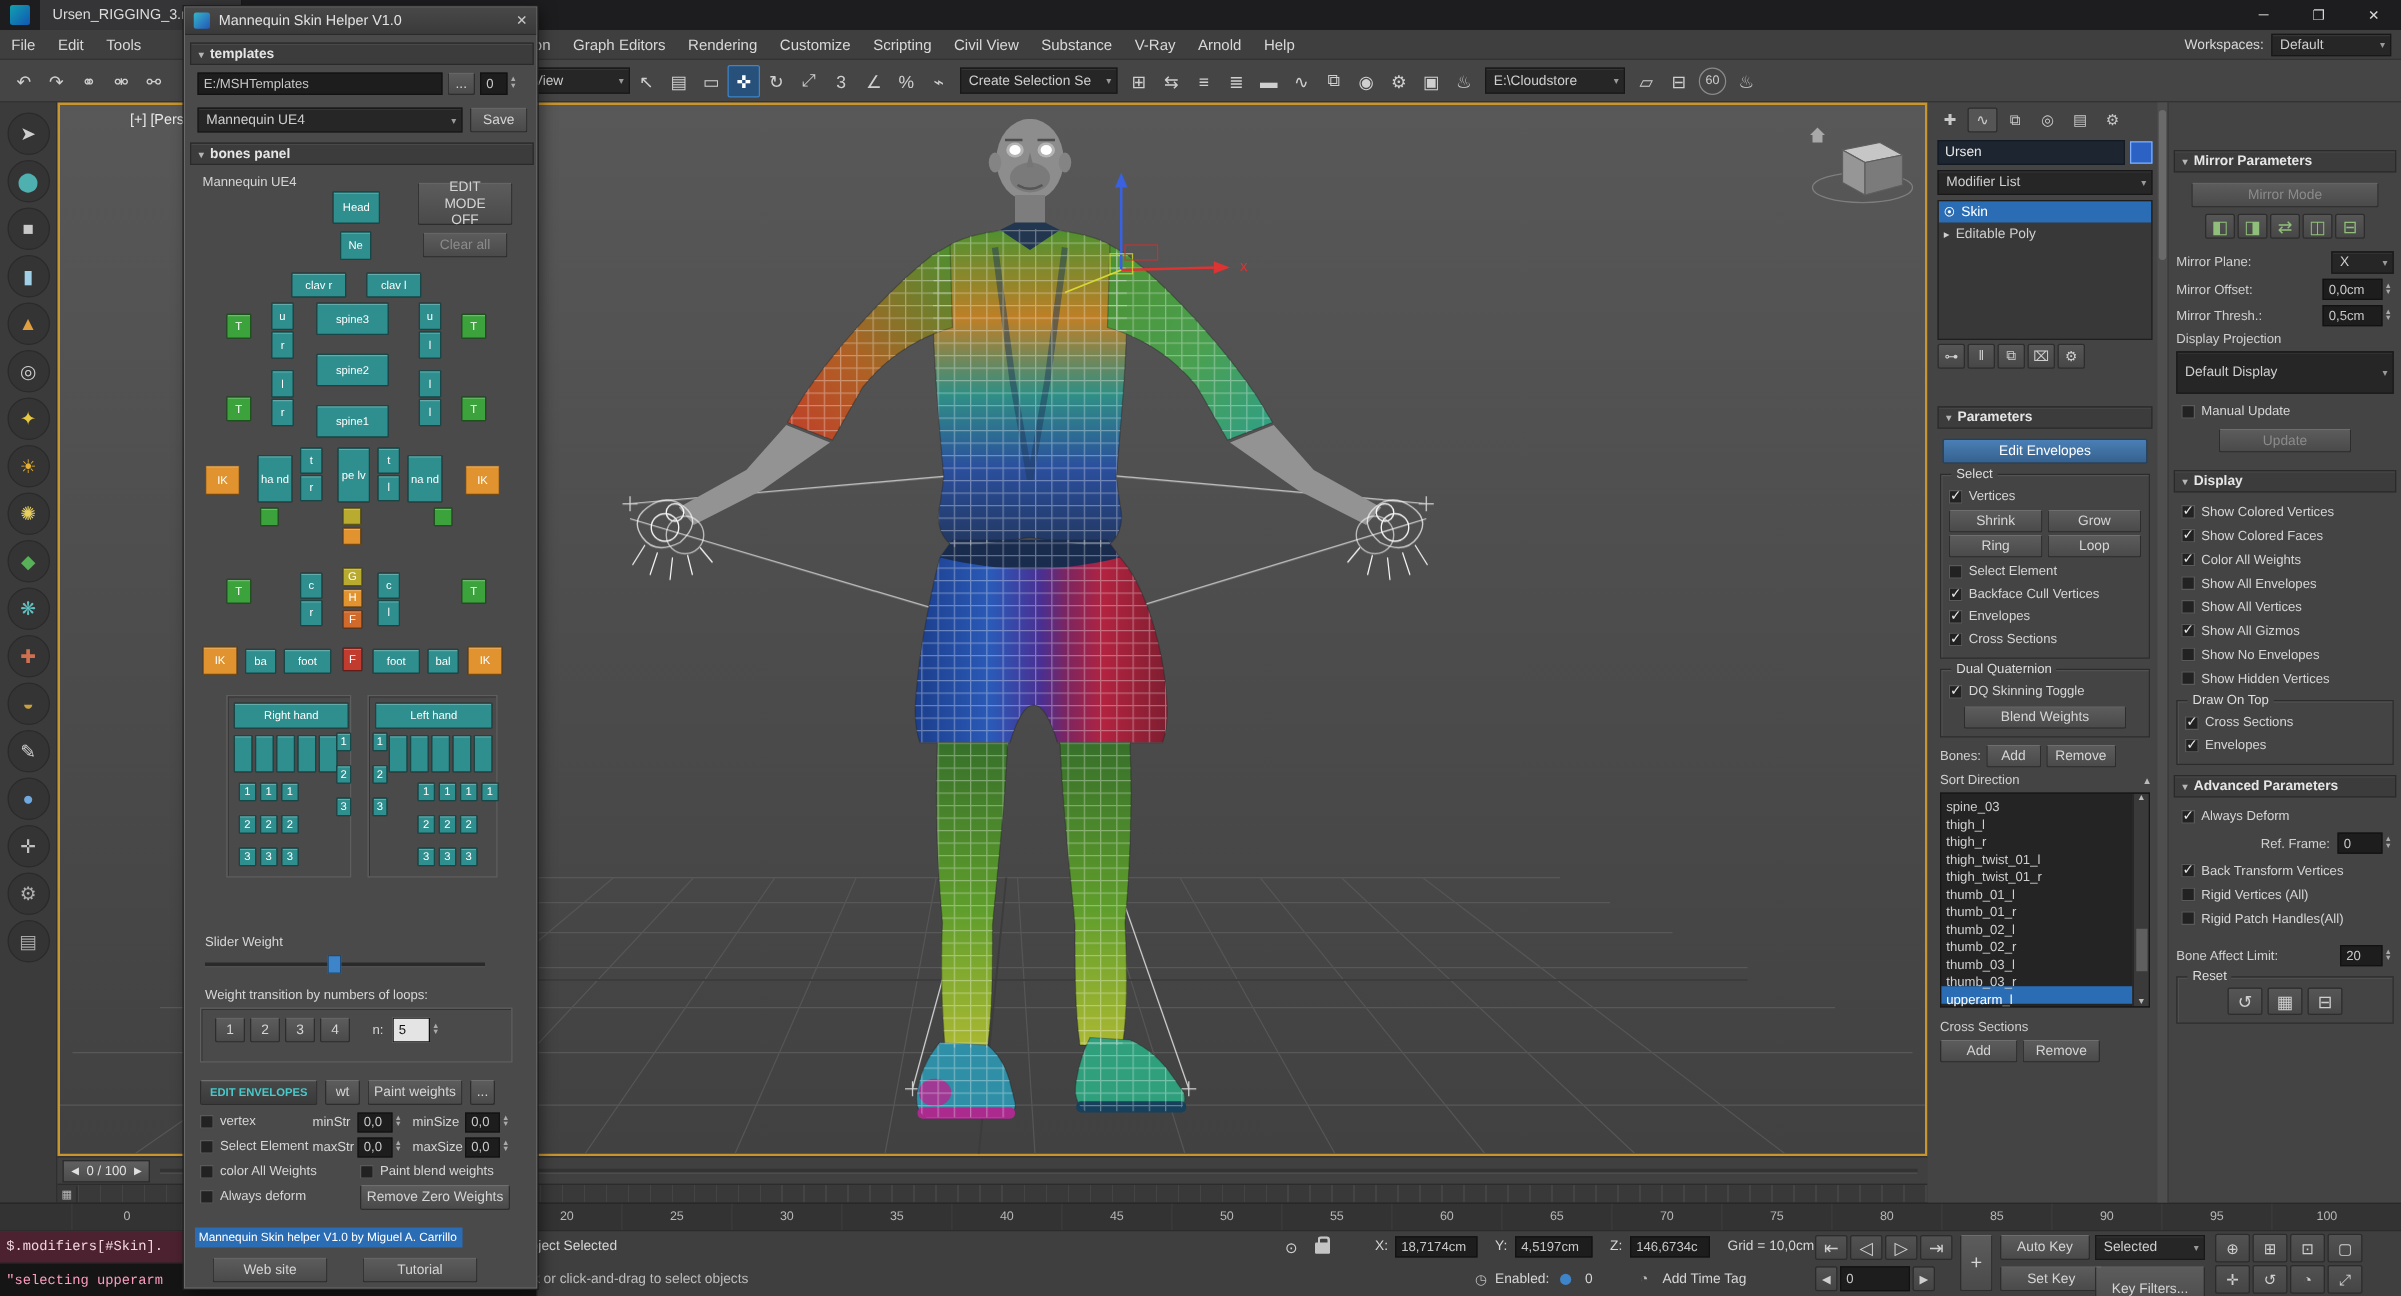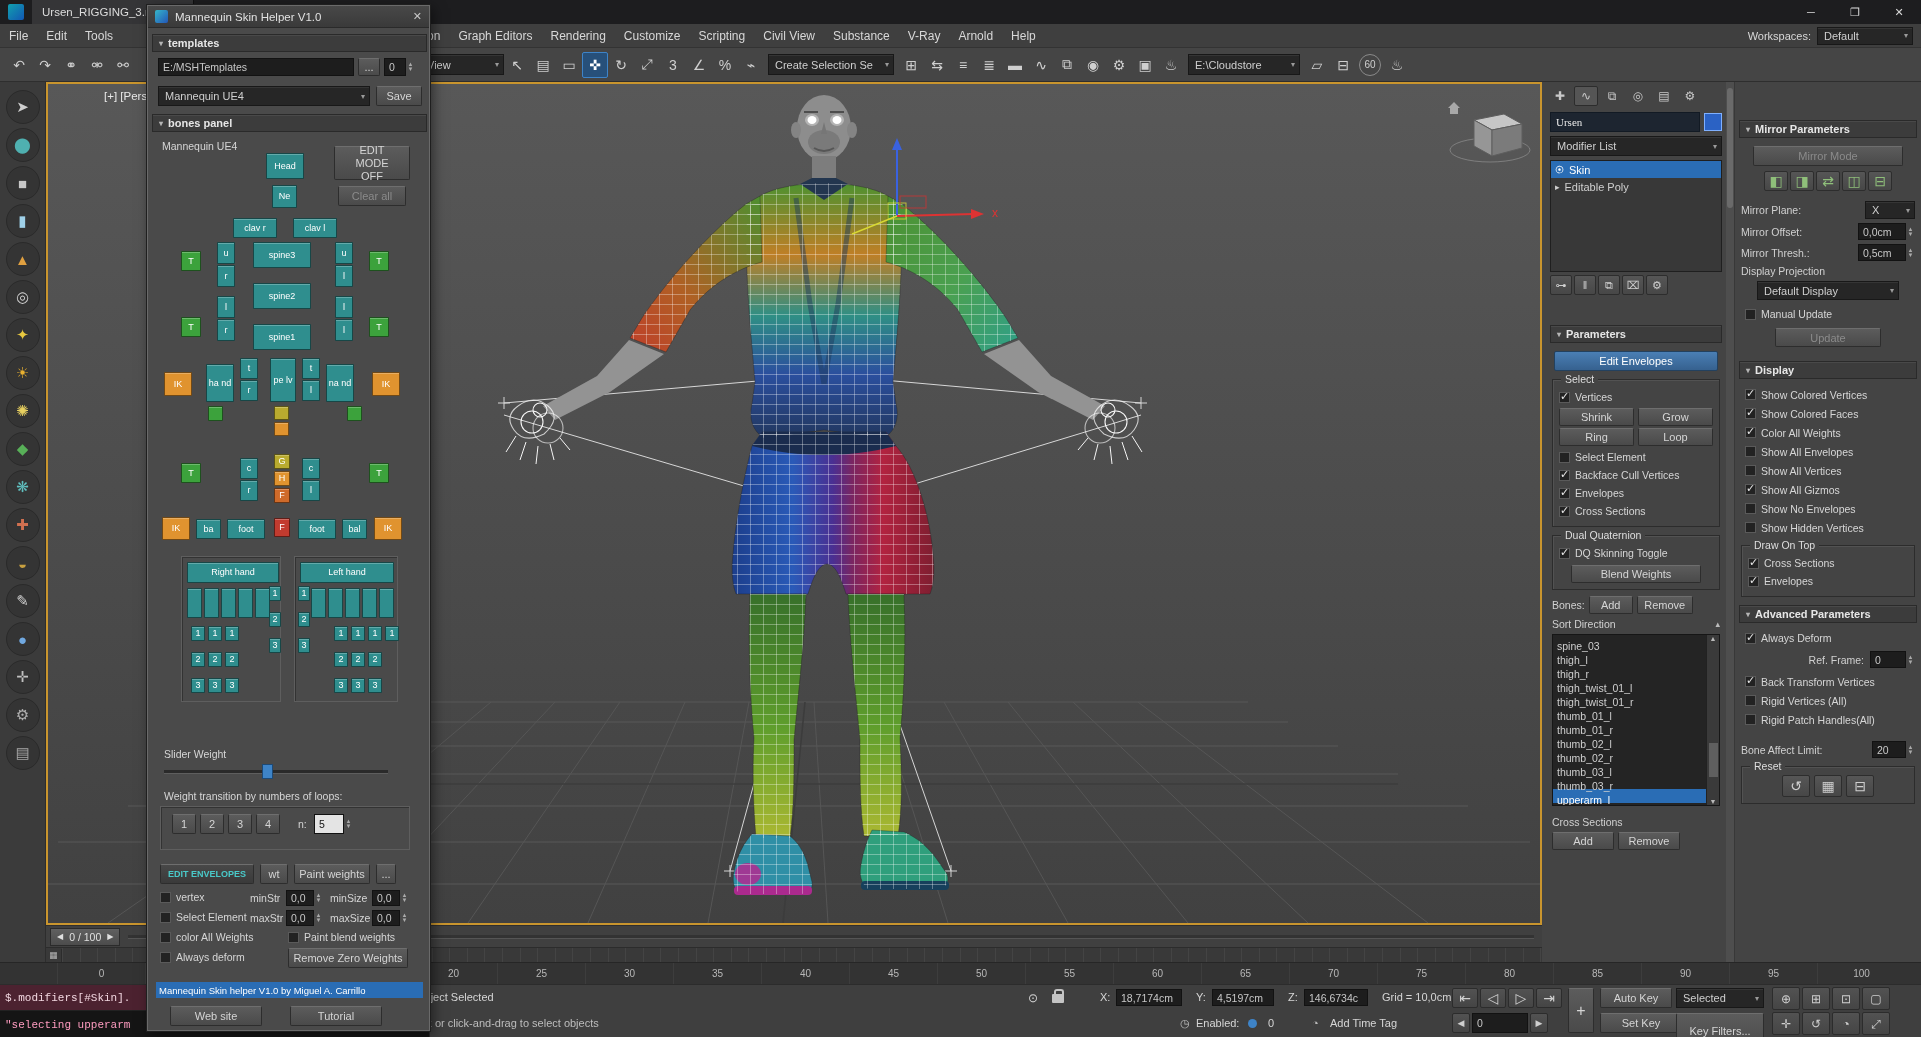--- a/index.html
+++ b/index.html
@@ -90,21 +90,21 @@
   #rightpanel { position:absolute; left:1542px; top:82px; width:379px; height:880px; background:#444; }
   #panelA { position:absolute; left:4px; top:0; width:180px; height:880px; }
   #panelSB { position:absolute; left:184px; top:0; width:8px; height:880px; background:#4e4e4e; }
   #panelSB .thumb { position:absolute; left:1px; top:6px; width:6px; height:120px; background:#6a6a6a; border-radius:3px; }
   #panelB { position:absolute; left:192px; top:0; width:187px; height:880px; border-left:1px solid #383838; }
   .tabs { display:flex; gap:2px; padding:4px 2px; }
   .ctab { width:24px; height:20px; display:flex; align-items:center; justify-content:center;
     font-size:12px; color:#c8c8c8; border-radius:2px; }
   .ctab.active { background:#555; border:1px solid #2c2c2c; }
   .namefield { background:#1d2530; border:1px solid #121a24; color:#e8e8e8; font-size:11px;
-    height:20px; display:flex; align-items:center; padding:0 5px; flex:1;font-family:Liberation Serif, serif; }
+    height:20px; display:flex; align-items:center; padding:0 5px; flex:1; }
   .swatch { width:18px; height:18px; background:#2b62c4; border:1px solid #7fb0ff; }
   .stack { background:#383838; border:1px solid #1f1f1f; height:112px; margin-top:4px;
     font-size:11px; overflow:hidden; }
   .stackrow { display:flex; align-items:center; gap:5px; height:17px; padding:0 4px; color:#cfcfcf; }
   .stackrow.sel { background:#2a6db5; color:#fff; }
   .stkicons { display:flex; gap:2px; margin-top:3px; }
   .stkicons .tbtn { width:22px; height:20px; font-size:11px; background:linear-gradient(#565656,#474747);
     border:1px solid #2d2d2d; }
   .rowline { display:flex; align-items:center; gap:4px; margin:4px 6px; font-size:10.5px; }
   .bonelist { background:#242424; border:1px solid #161616; height:172px; margin:2px 6px 0;
@@ -632,21 +632,21 @@
           <span class="field" style="width:48px;height:17px">0,5cm</span>
           <span class="spin">
             <i>▲</i>
             <i>▼</i>
           </span>
         </span>
     </div>
     <div class="rowline">
         <span>Display Projection</span>
       </div>
-    <div class="combo" style="height:19px;margin:0 22px">Default Display</div>
+    <div class="combo" style="height:34px;margin:0 6px">Default Display</div>
     <div style="margin:5px 10px 0">
 
     <div class="cbrow">
           <span class="cb"></span>
           <span>Manual Update</span>
         </div>
       </div>
     <div class="btn dis" style="height:19px;margin:5px 40px 0">Update</div>
 
     <div class="rh" style="margin:14px 4px 0">
@@ -1009,16 +1009,16 @@
   <div class="cbrow abs" style="left:140px;top:922px">
       <span class="cb"></span>
       <span>Paint blend weights</span>
     </div>
   <div class="cbrow abs" style="left:12px;top:942px">
       <span class="cb"></span>
       <span>Always deform</span>
     </div>
   <div class="btn abs" style="left:140px;top:942px;width:120px;height:20px">Remove Zero Weights</div>
 
-  <div class="msh-status" style="left:8px;top:976px;width:267px;height:16px">Mannequin Skin helper V1.0 by Miguel A. Carrillo</div>
+  <div class="msh-status" style="left:8px;top:976px;width:214px;height:16px">Mannequin Skin helper V1.0 by Miguel A. Carrillo</div>
   <div class="btn abs" style="left:22px;top:1000px;width:92px;height:20px">Web site</div>
   <div class="btn abs" style="left:142px;top:1000px;width:92px;height:20px">Tutorial</div>
 </div>
 
 </body></html>

